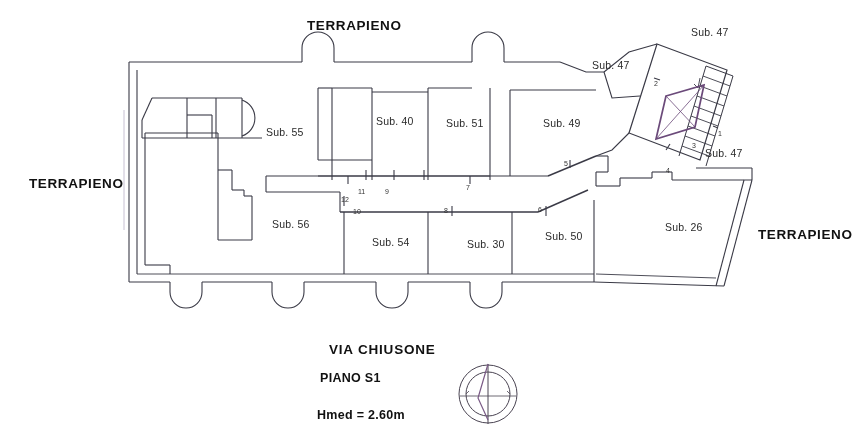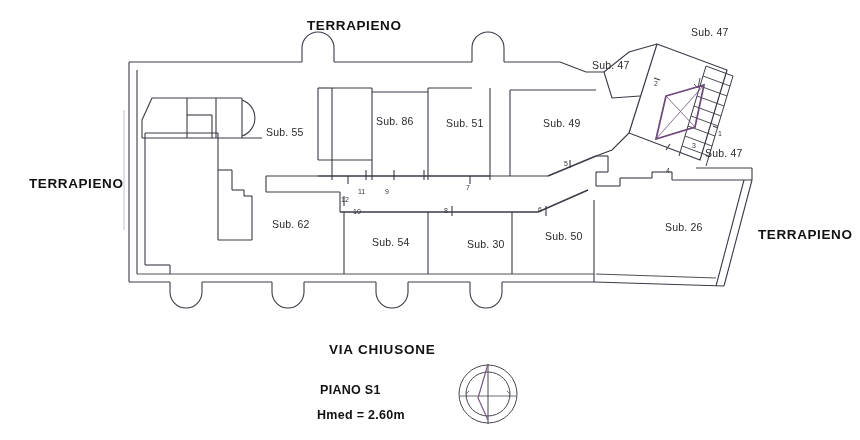--- a/index.html
+++ b/index.html
@@ -240,44 +240,44 @@
     </g>
   </svg>
 
   <div class="lbl terrapieno" style="left:307px; top:19px;">TERRAPIENO</div>
 
   <div class="lbl terrapieno" style="left:29px; top:177px;">TERRAPIENO</div>
 
   <div class="lbl terrapieno" style="left:758px; top:228px;">TERRAPIENO</div>
 
   <div class="lbl sublbl" style="left:266px; top:127px;">Sub. 55</div>
-  <div class="lbl sublbl" style="left:376px; top:116px;">Sub. 86</div>
+  <div class="lbl sublbl" style="left:376px; top:116px;">Sub. 40</div>
   <div class="lbl sublbl" style="left:446px; top:118px;">Sub. 51</div>
   <div class="lbl sublbl" style="left:543px; top:118px;">Sub. 49</div>
   <div class="lbl sublbl" style="left:592px; top:60px;">Sub. 47</div>
   <div class="lbl sublbl" style="left:691px; top:27px;">Sub. 47</div>
   <div class="lbl sublbl" style="left:705px; top:148px;">Sub. 47</div>
-  <div class="lbl sublbl" style="left:272px; top:219px;">Sub. 62</div>
+  <div class="lbl sublbl" style="left:272px; top:219px;">Sub. 56</div>
   <div class="lbl sublbl" style="left:372px; top:237px;text-align:right;">Sub. 54</div>
   <div class="lbl sublbl" style="left:467px; top:239px;">Sub. 30</div>
   <div class="lbl sublbl" style="left:545px; top:231px;">Sub. 50</div>
   <div class="lbl sublbl" style="left:665px; top:222px;">Sub. 26</div>
 
   <div class="lbl dim" style="left:341px; top:196px;">12</div>
   <div class="lbl dim" style="left:358px; top:188px;">11</div>
   <div class="lbl dim" style="left:385px; top:188px;">9</div>
   <div class="lbl dim" style="left:353px; top:208px;">10</div>
   <div class="lbl dim" style="left:444px; top:207px;">8</div>
   <div class="lbl dim" style="left:466px; top:184px;">7</div>
   <div class="lbl dim" style="left:538px; top:206px;">6</div>
   <div class="lbl dim" style="left:564px; top:160px;">5</div>
   <div class="lbl dim" style="left:666px; top:167px;">4</div>
   <div class="lbl dim" style="left:692px; top:142px;">3</div>
   <div class="lbl dim" style="left:654px; top:80px;">2</div>
   <div class="lbl dim" style="left:718px; top:130px;">1</div>
 
   <div class="lbl street" style="left:329px; top:343px;">VIA CHIUSONE</div>
 
-  <div class="lbl piano" style="left:320px; top:384px;">PIANO S1</div>
+  <div class="lbl piano" style="left:320px; top:372px;">PIANO S1</div>
 
   <div class="lbl piano" style="left:317px; top:409px;">Hmed = 2.60m</div>
 
 </div>
 
 </body></html>

